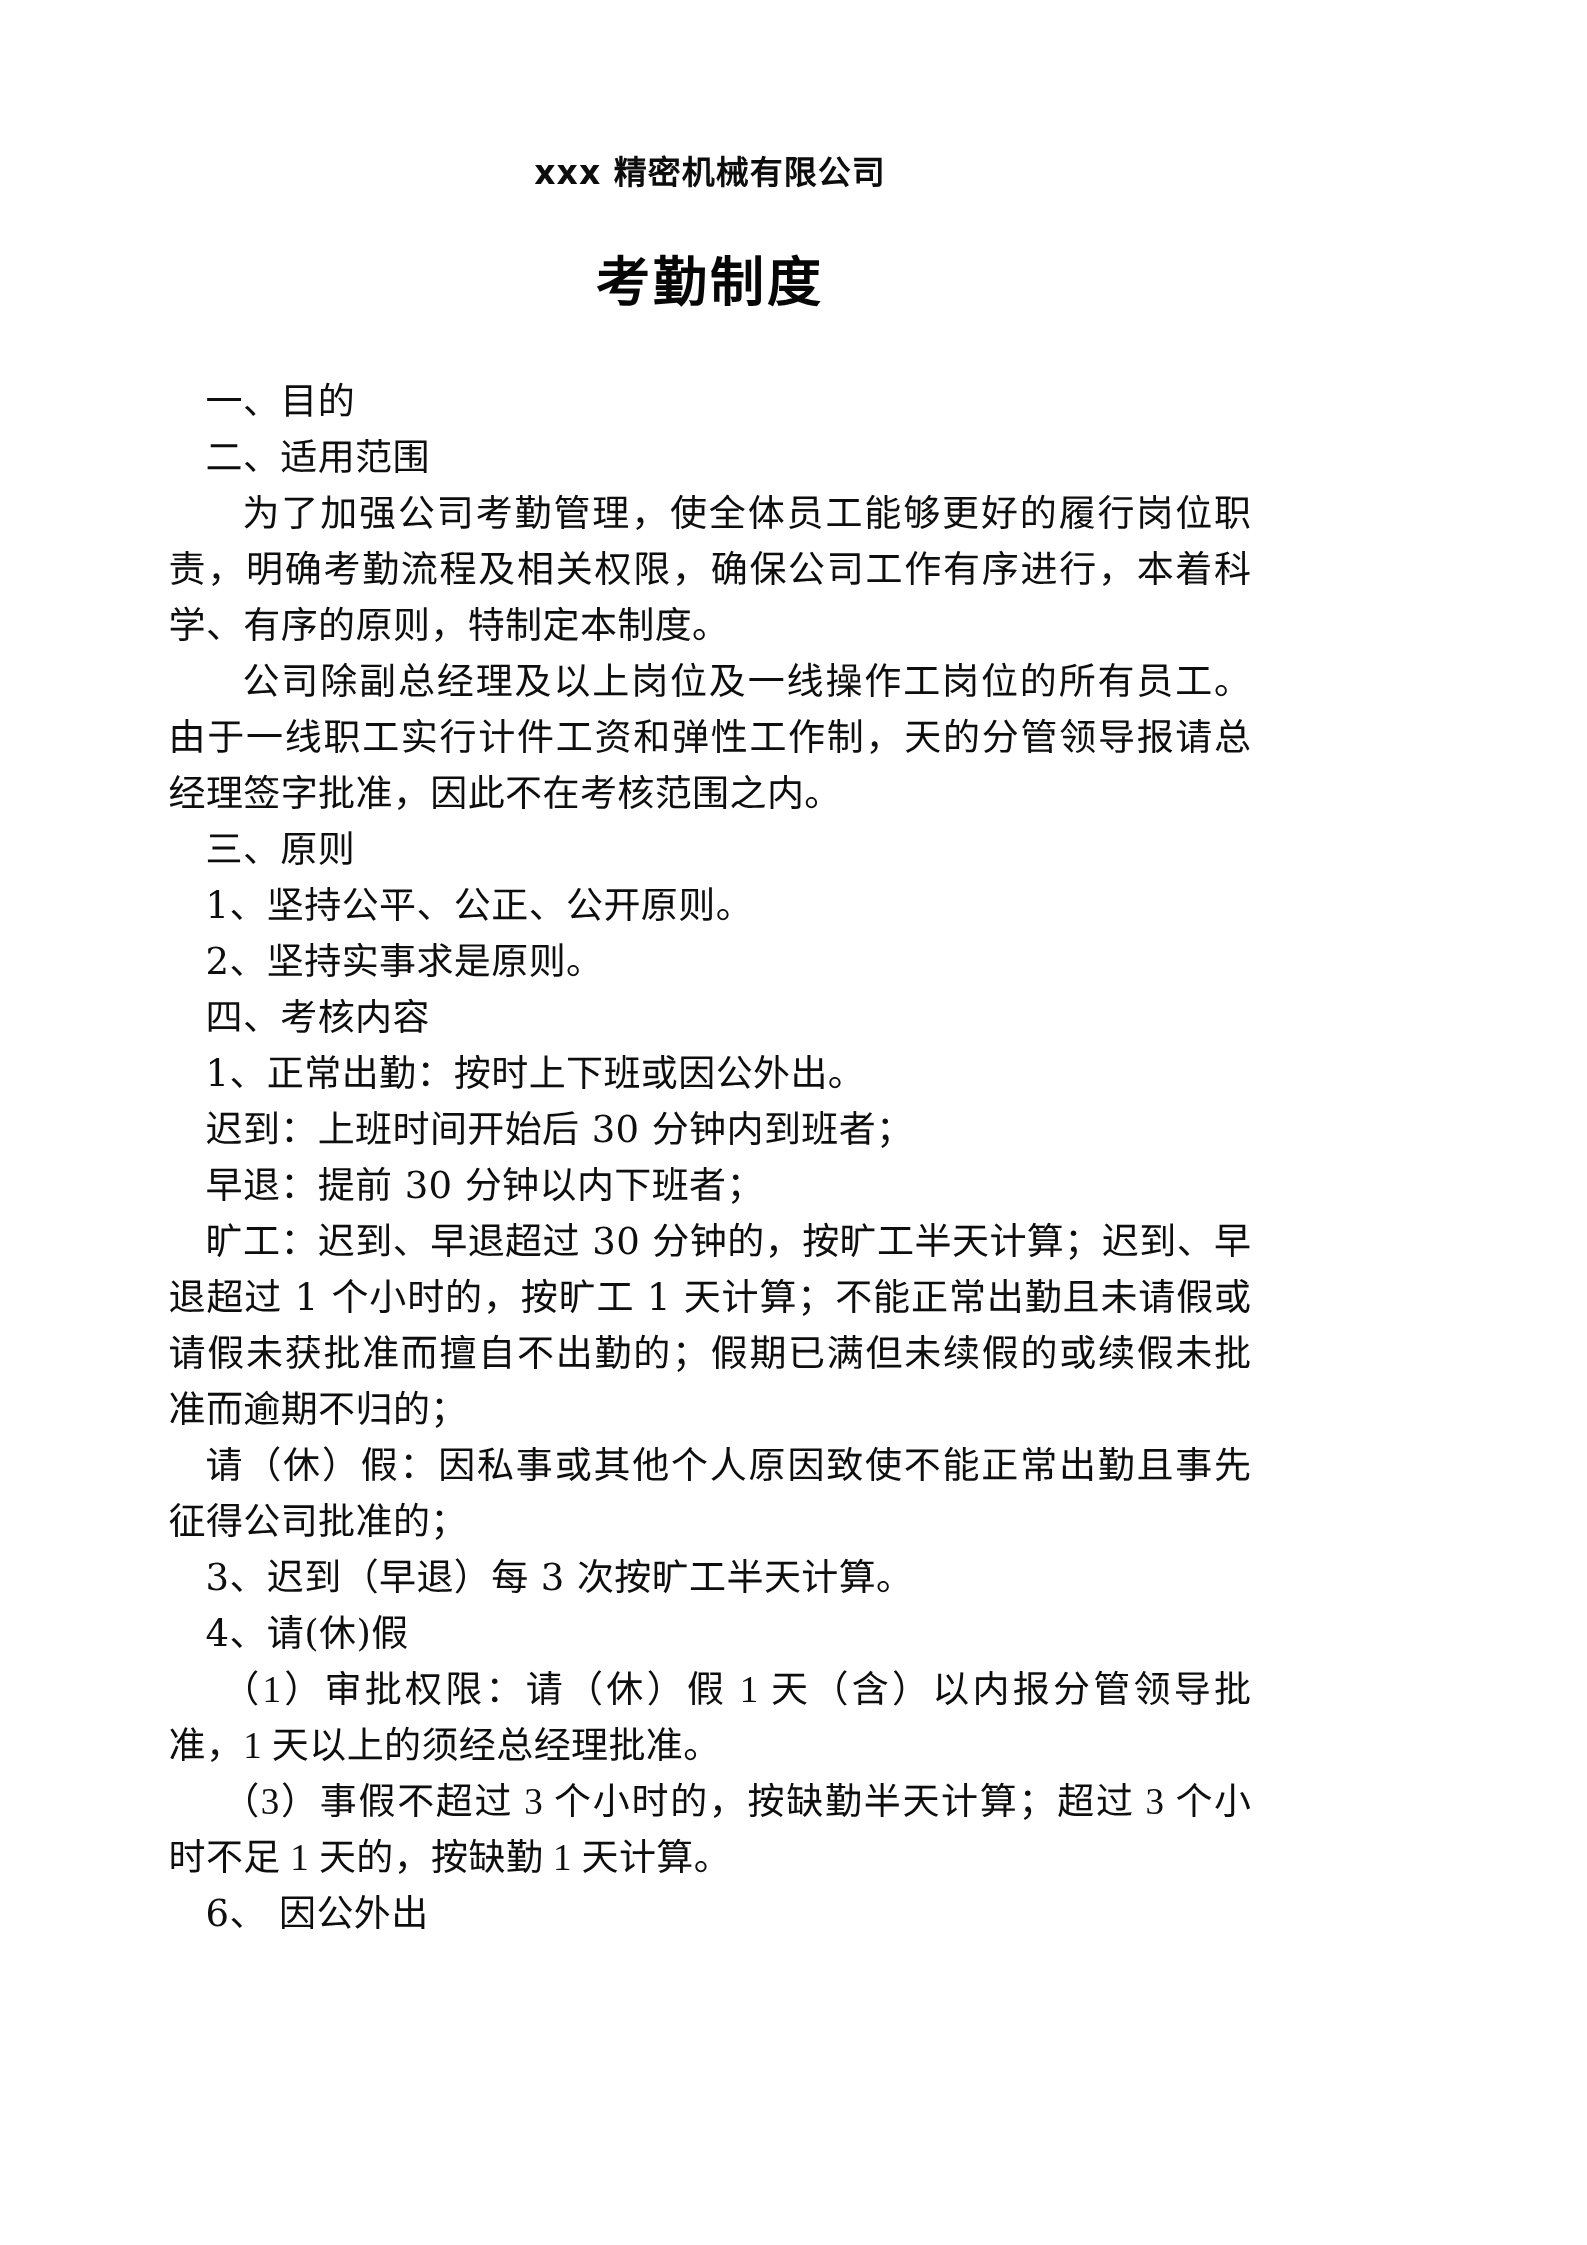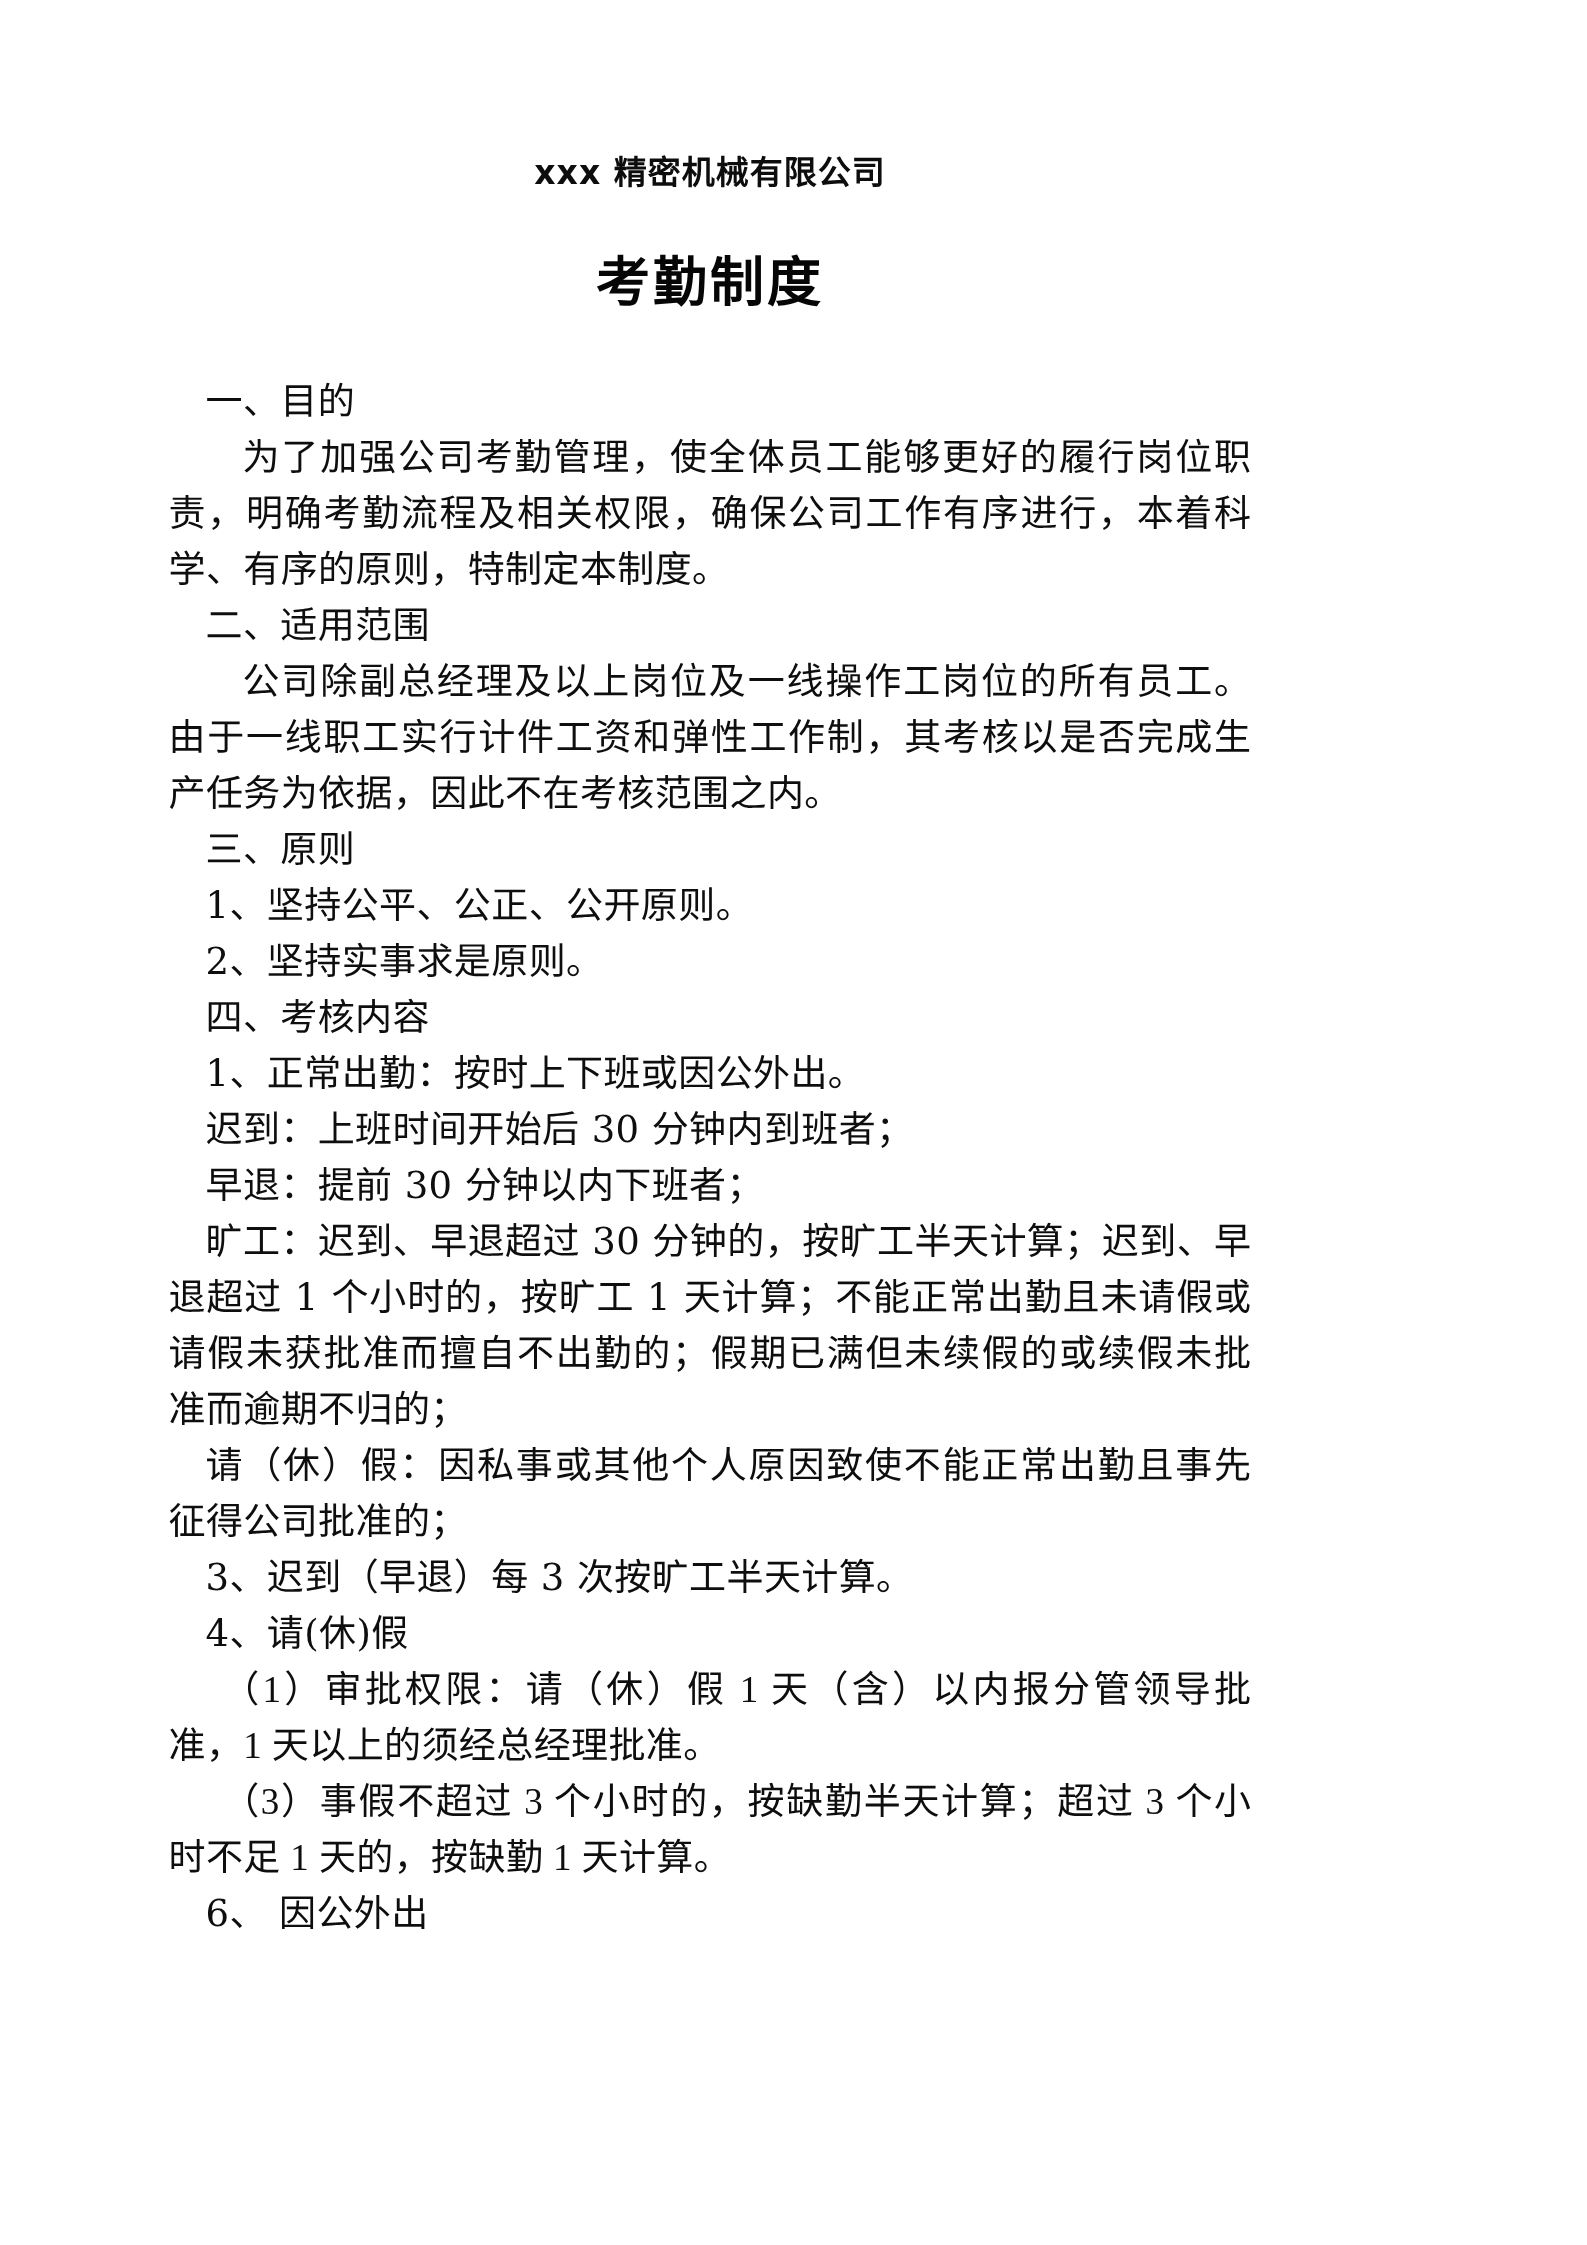--- a/index.html
+++ b/index.html
@@ -103,25 +103,25 @@
   <div class="content scan">
 
     <h1 class="company-name">xxx 精密机械有限公司</h1>
 
     <h2 class="doc-title">考勤制度</h2>
 
     <div class="body-block">
 
       <p class="para indent1">一、目的</p>
 
+      <p class="para indent1">二、适用范围</p>
+
       <p class="para indent2">为了加强公司考勤管理，使全体员工能够更好的履行岗位职责，明确考勤流程及相关权限，确保公司工作有序进行，本着科学、有序的原则，特制定本制度。</p>
 
-      <p class="para indent1">二、适用范围</p>
-
-      <p class="para indent2">公司除副总经理及以上岗位及一线操作工岗位的所有员工。由于一线职工实行计件工资和弹性工作制，其考核以是否完成生产任务为依据，因此不在考核范围之内。</p>
+      <p class="para indent2">公司除副总经理及以上岗位及一线操作工岗位的所有员工。由于一线职工实行计件工资和弹性工作制，天的分管领导报请总经理签字批准，因此不在考核范围之内。</p>
 
       <p class="para indent1">三、原则</p>
 
       <p class="para indent1">1、坚持公平、公正、公开原则。</p>
 
       <p class="para indent1">2、坚持实事求是原则。</p>
 
       <p class="para indent1">四、考核内容</p>
 
       <p class="para indent1">1、正常出勤：按时上下班或因公外出。</p>

